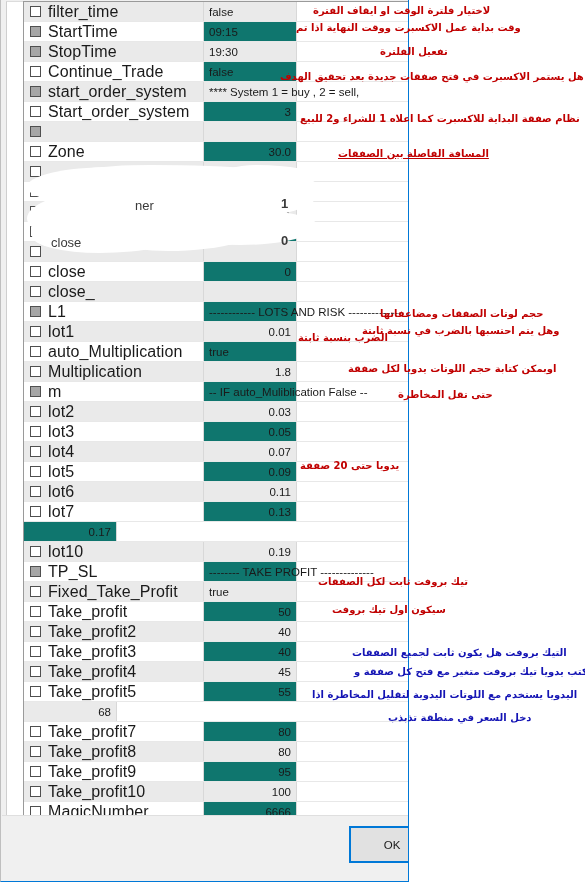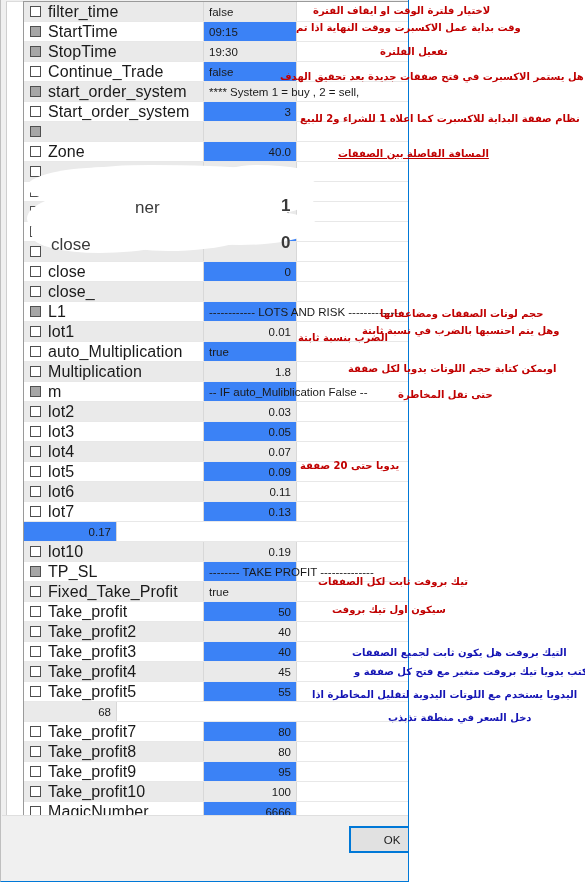--- a/index.html
+++ b/index.html
@@ -91,21 +91,21 @@
   }
   .nm {
     font-size: 16px;
     color: #1a1a1a;
     letter-spacing: 0.1px;
     white-space: nowrap;
   }
   .cell-val {
     width: 93px;
     min-width: 93px;
-    background: #3b82f6;
+    background: #0f766e;
     display: flex;
     align-items: center;
     box-sizing: border-box;
     padding: 0 5px;
     border-right: 1px solid #d8d8d8;
     position: relative;
     overflow: visible;
   }
   .cell-val .vv {
     font-size: 11.5px;
@@ -142,21 +142,21 @@
     z-index: 20;
     pointer-events: none;
   }
   #redaction .blob {
     position: absolute;
     background: #ffffff;
     border-radius: 40% 60% 55% 45% / 50% 45% 55% 50%;
   }
   .sm-txt {
     position: absolute;
-    font-size: 17px;
+    font-size: 13px;
     color: #3a3a3a;
     z-index: 21;
     font-family: "Liberation Sans", sans-serif;
   }
 
   
   #load-button {
     position: absolute;
     left: 359px;
     top: 813px;
@@ -169,21 +169,21 @@
     align-items: center;
     justify-content: center;
     font-size: 11.5px;
     color: #1a1a1a;
   }
   #ok-button {
     position: absolute;
     left: 348px;
     top: 851px;
     width: 86px;
-    height: 27px;
+    height: 37px;
     background: #e1e1e1;
     border: 2px solid #0078d7;
     box-sizing: border-box;
     display: flex;
     align-items: center;
     justify-content: center;
     font-size: 11.5px;
     color: #1a1a1a;
   }
   #footer-bar {
@@ -287,21 +287,21 @@
             <span class="vv"></span>
           </div>
           <div class="cell-tail"></div>
         </div>
         <div class="row">
           <div class="cell-name">
             <span class="cb"></span>
             <span class="nm">Zone</span>
           </div>
           <div class="cell-val num">
-            <span class="vv">40.0</span>
+            <span class="vv">30.0</span>
           </div>
           <div class="cell-tail"></div>
         </div>
         <div class="row alt sep">
           <div class="cell-name">
             <span class="cb"></span>
             <span class="nm"></span>
           </div>
           <div class="cell-val txt">
             <span class="vv"></span>

